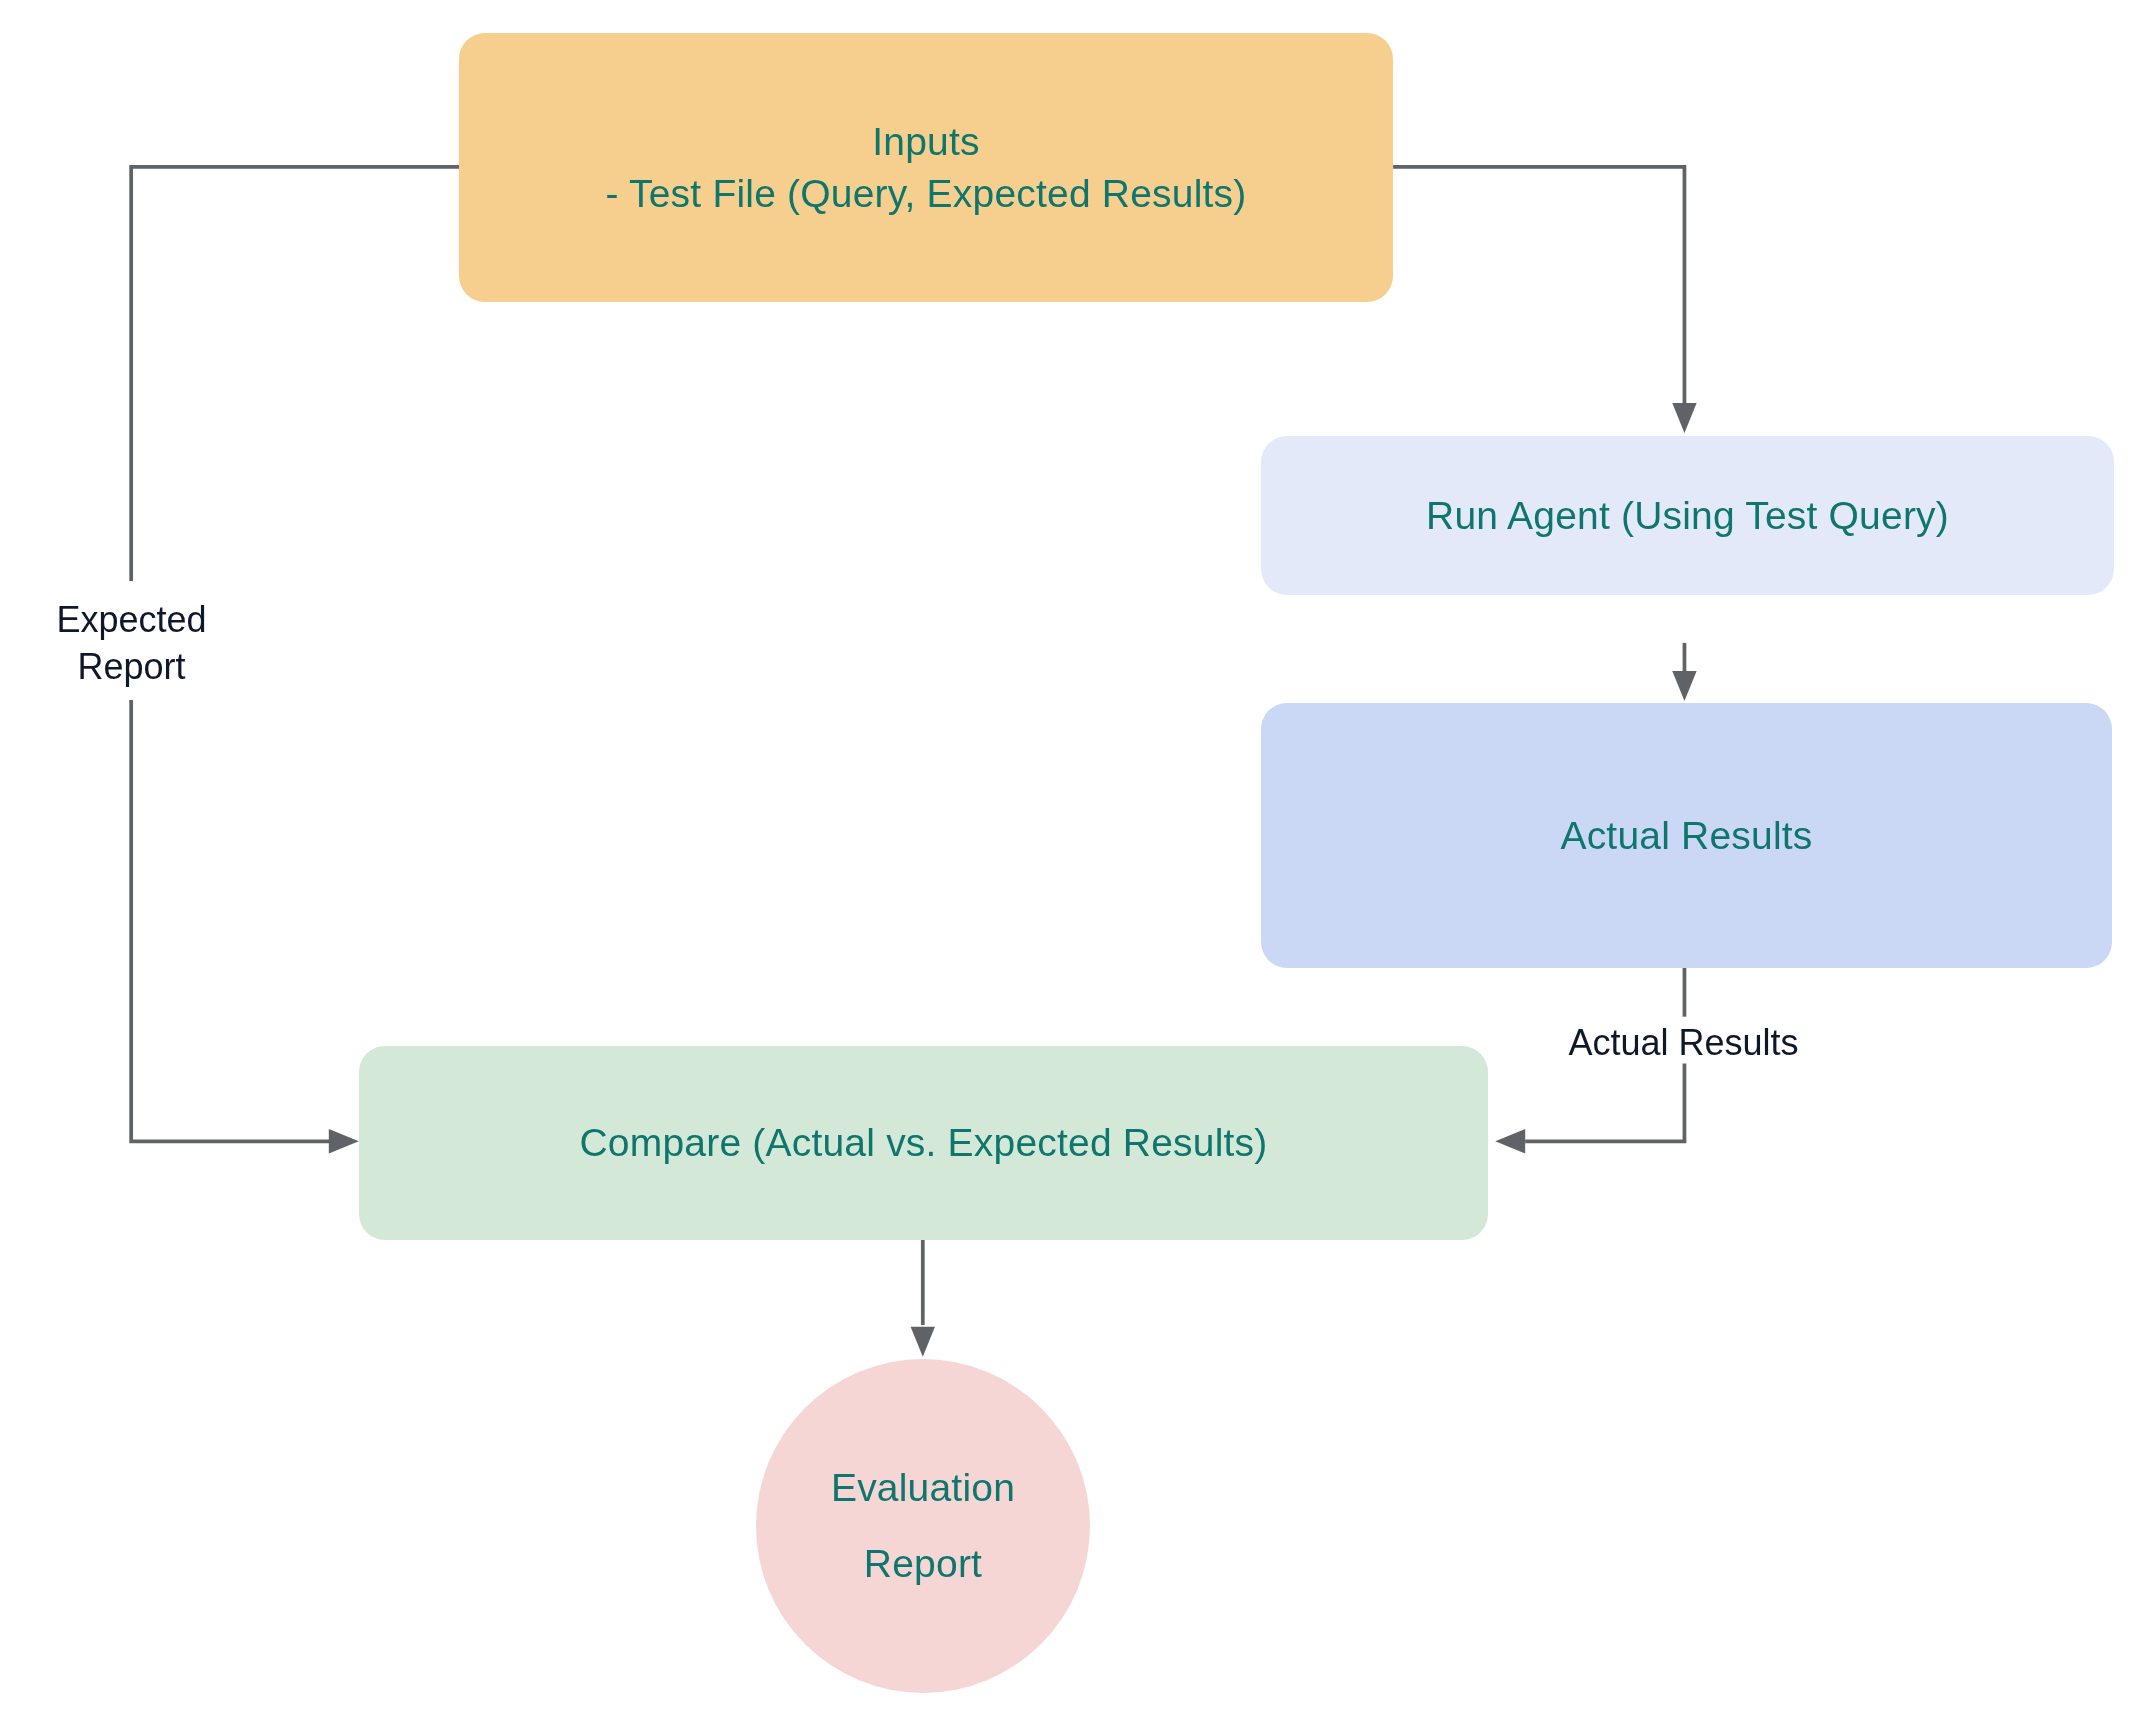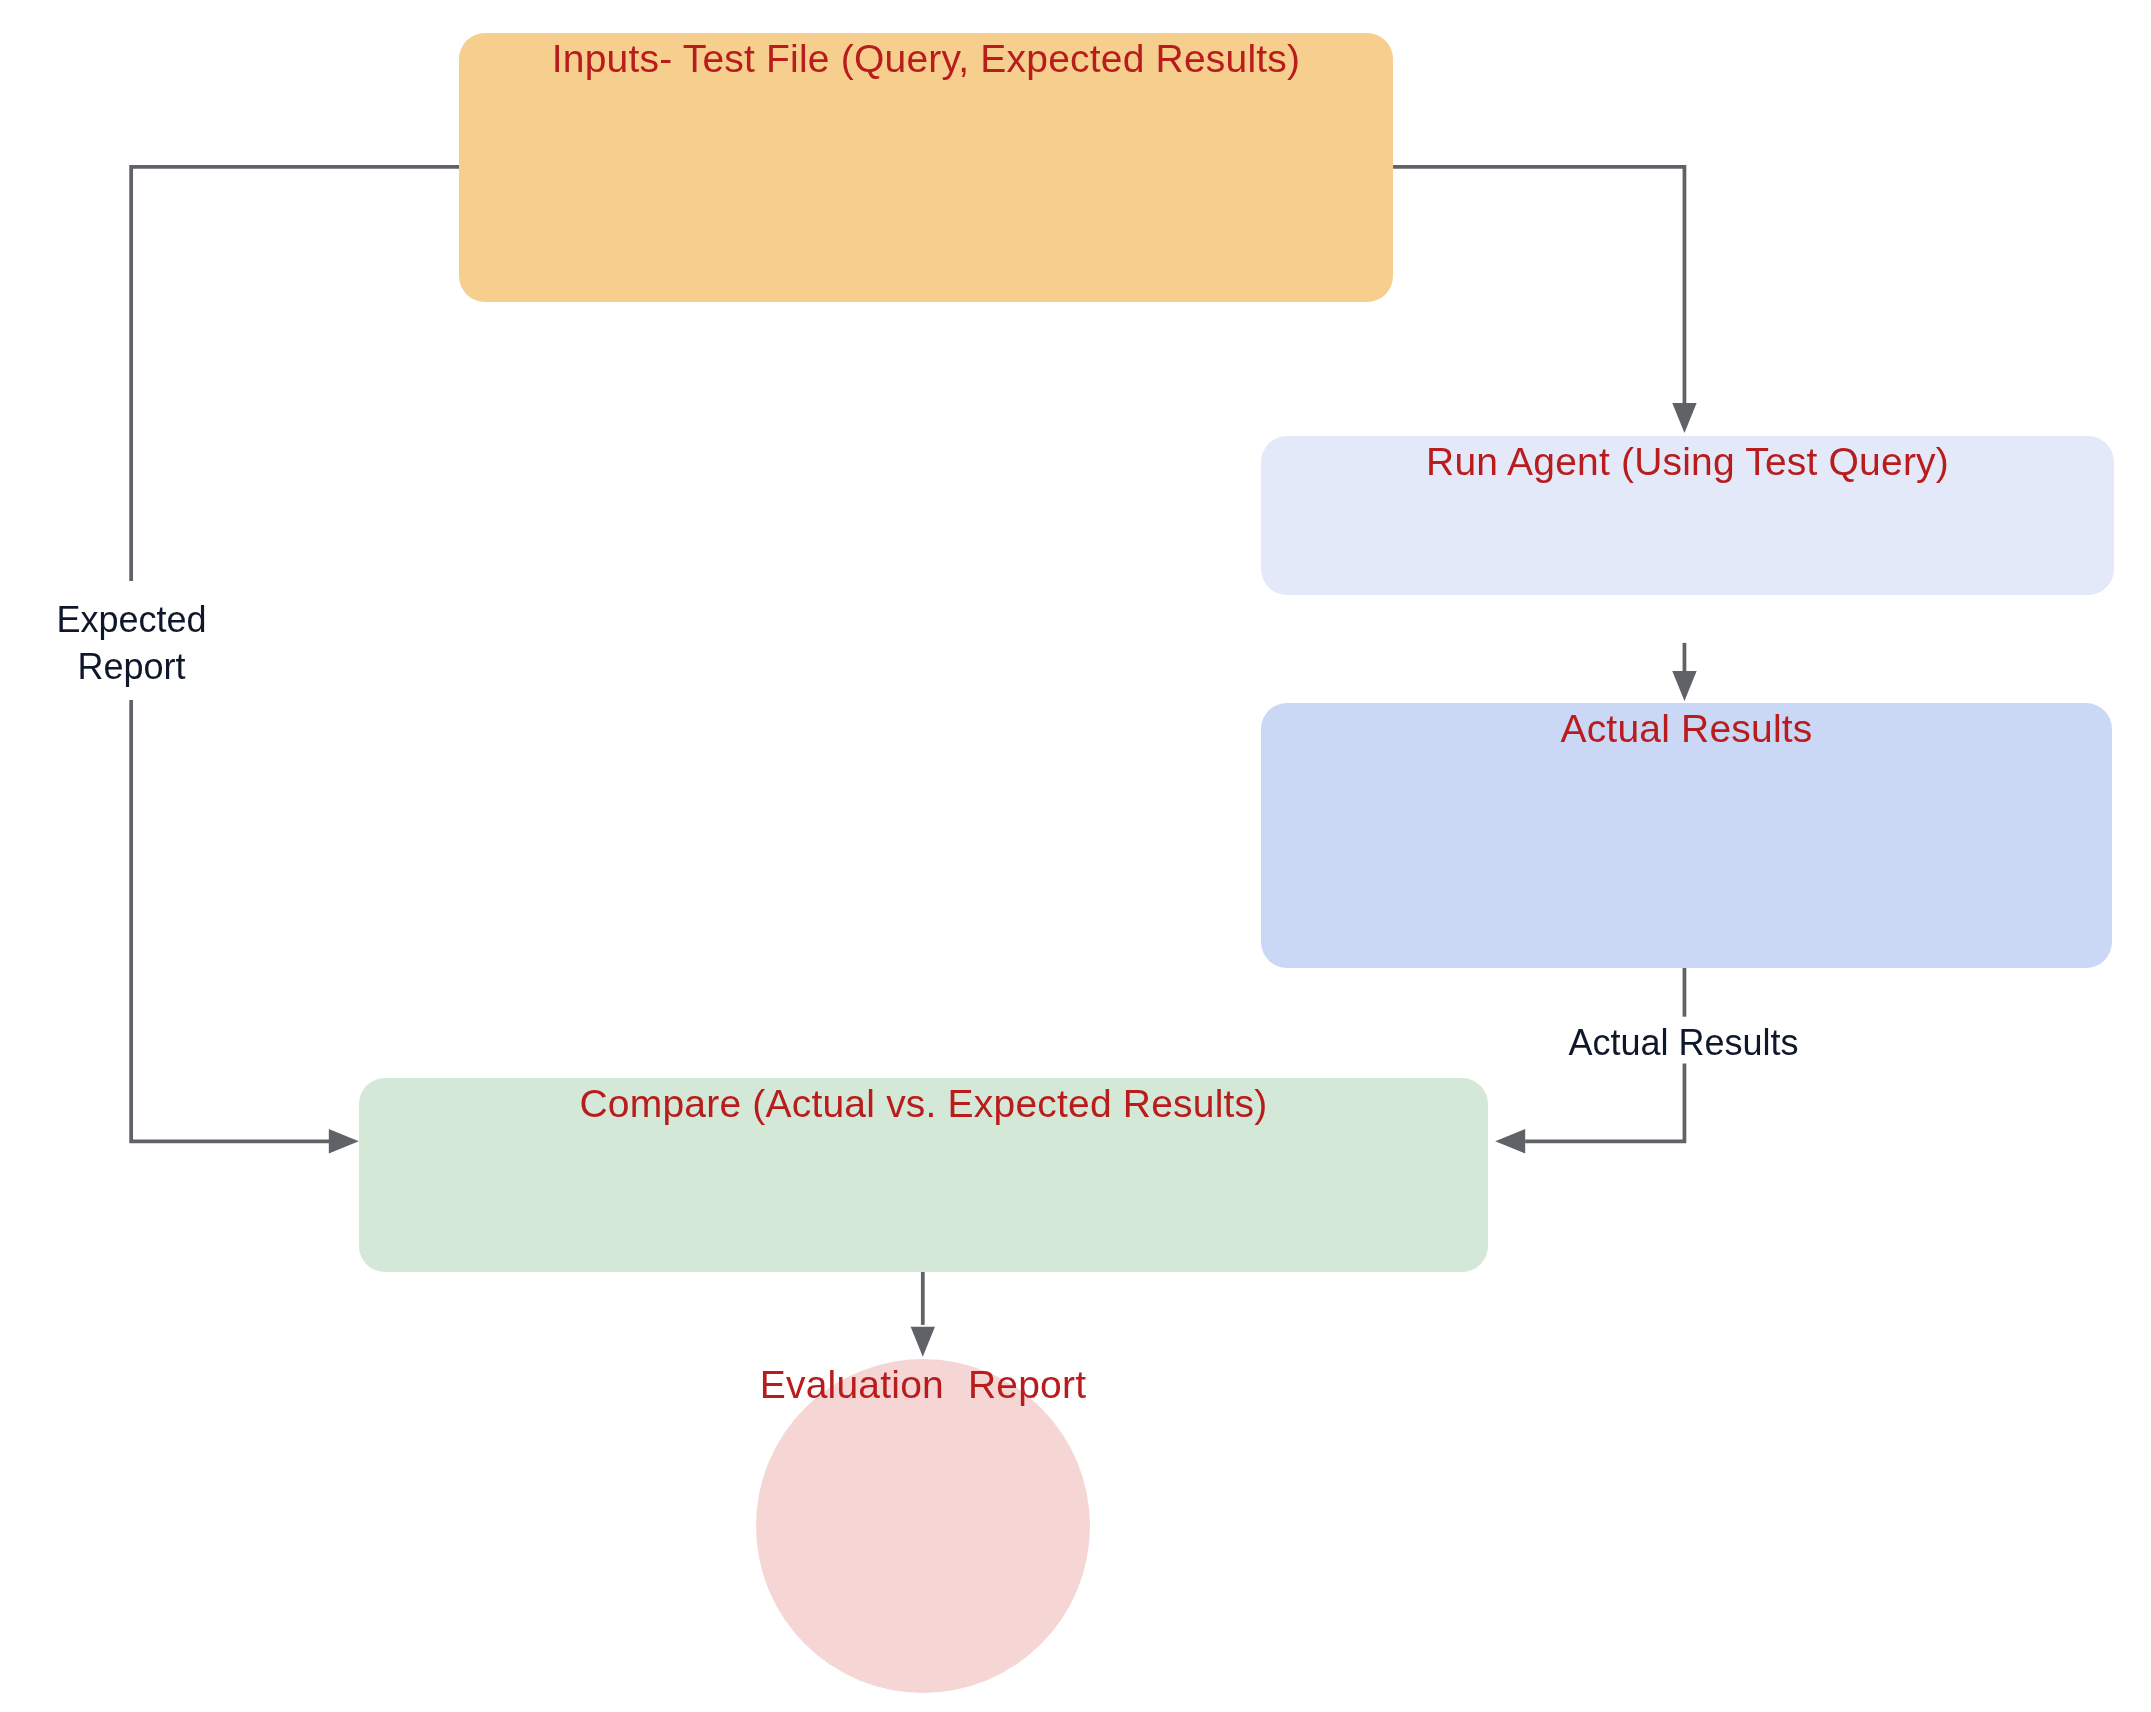--- a/index.html
+++ b/index.html
@@ -18,35 +18,36 @@
   #edges {
     position: absolute;
     left: 0;
     top: 0;
     width: 2151px;
     height: 1713px;
   }
   .node {
     position: absolute;
     display: flex;
-    flex-direction: row;
+    flex-direction: column;
+    align-items: center;
     justify-content: center;
     text-align: center;
-    color: #b91c1c;
+    color: #0f766e;
     font-size: 39px;
     line-height: 52px;
     letter-spacing: 0.2px;
   }
   .node.rect { border-radius: 26px; }
   .node.circle { border-radius: 50%; }
 
   .node-inputs          { left: 459px;  top: 33px;   width: 934px;  height: 269px; background: #F6CE8D; }
   .node-run-agent       { left: 1261px; top: 436px;  width: 853px;  height: 159px; background: #E4E9FA; border-radius: 22.5px; }
   .node-actual-results  { left: 1261px; top: 703px;  width: 851px;  height: 265px; background: #CAD8F6; border-radius: 22.5px; }
-  .node-compare         { left: 359px;  top: 1078px; width: 1129px; height: 194px; background: #D4E8D7; border-radius: 22.5px; }
+  .node-compare         { left: 359px;  top: 1046px; width: 1129px; height: 194px; background: #D4E8D7; border-radius: 22.5px; }
   .node-evaluation      { left: 756px;  top: 1359px; width: 334px;  height: 334px; background: #F5D6D5; }
 
   .edge-label {
     position: absolute;
     color: #0f172a;
     font-size: 36px;
     line-height: 47px;
     text-align: center;
   }
   .label-expected { left: 17px; top: 596px; width: 229px; }

